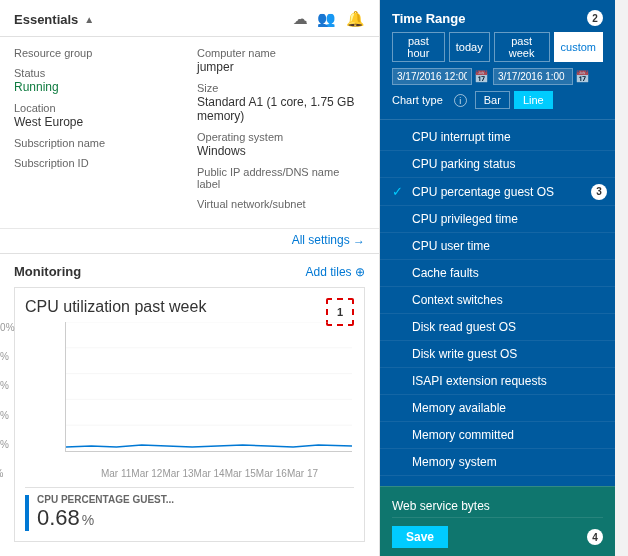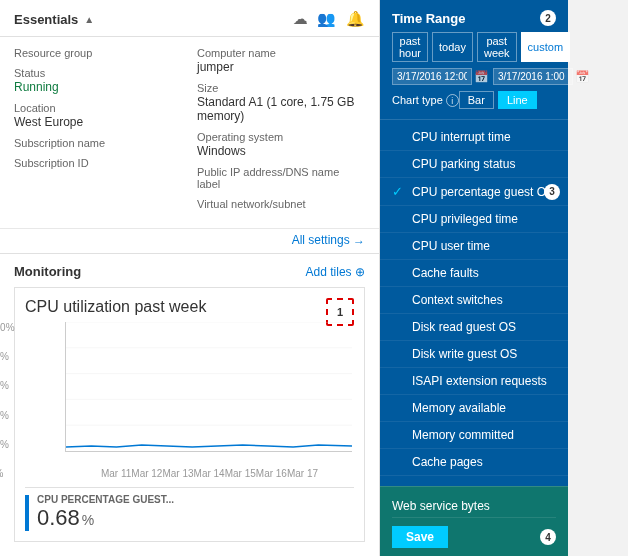--- a/index.html
+++ b/index.html
@@ -217,21 +217,21 @@
     }
 
     .chart-footer-bar {
       width: 4px;
       height: 36px;
       background: #0078d4;
     }
 
     
     .right-panel {
-      width: 188px;
+      width: 235px;
       background: #005a9e;
       display: flex;
       flex-direction: column;
       color: #fff;
     }
 
     .time-range-section {
       padding: 10px 12px;
       border-bottom: 1px solid rgba(255,255,255,0.15);
     }
@@ -305,21 +305,21 @@
     }
 
     .cal-icon {
       font-size: 12px;
       color: rgba(255,255,255,0.7);
     }
 
     .chart-type-row {
       display: flex;
       align-items: center;
-      gap: 0;
+      gap: 8px;
     }
 
     .chart-type-label {
       font-size: 11px;
       color: #fff;
     }
 
     .chart-type-buttons {
       display: flex;
       gap: 4px;
@@ -646,21 +646,21 @@
     <div class="metric-item">
       <span class="metric-check"> </span>
       <span>Memory available</span>
     </div>
     <div class="metric-item">
       <span class="metric-check"> </span>
       <span>Memory committed</span>
     </div>
     <div class="metric-item">
       <span class="metric-check"> </span>
-      <span>Cache pages</span>
+      <span>Memory system</span>
     </div>
   </div>
 
   <div class="bottom-section">
     <div class="bottom-metric">
       <span>Web service bytes</span>
     </div>
     <div class="save-row">
       <button class="save-btn">
         <span>Save</span>

